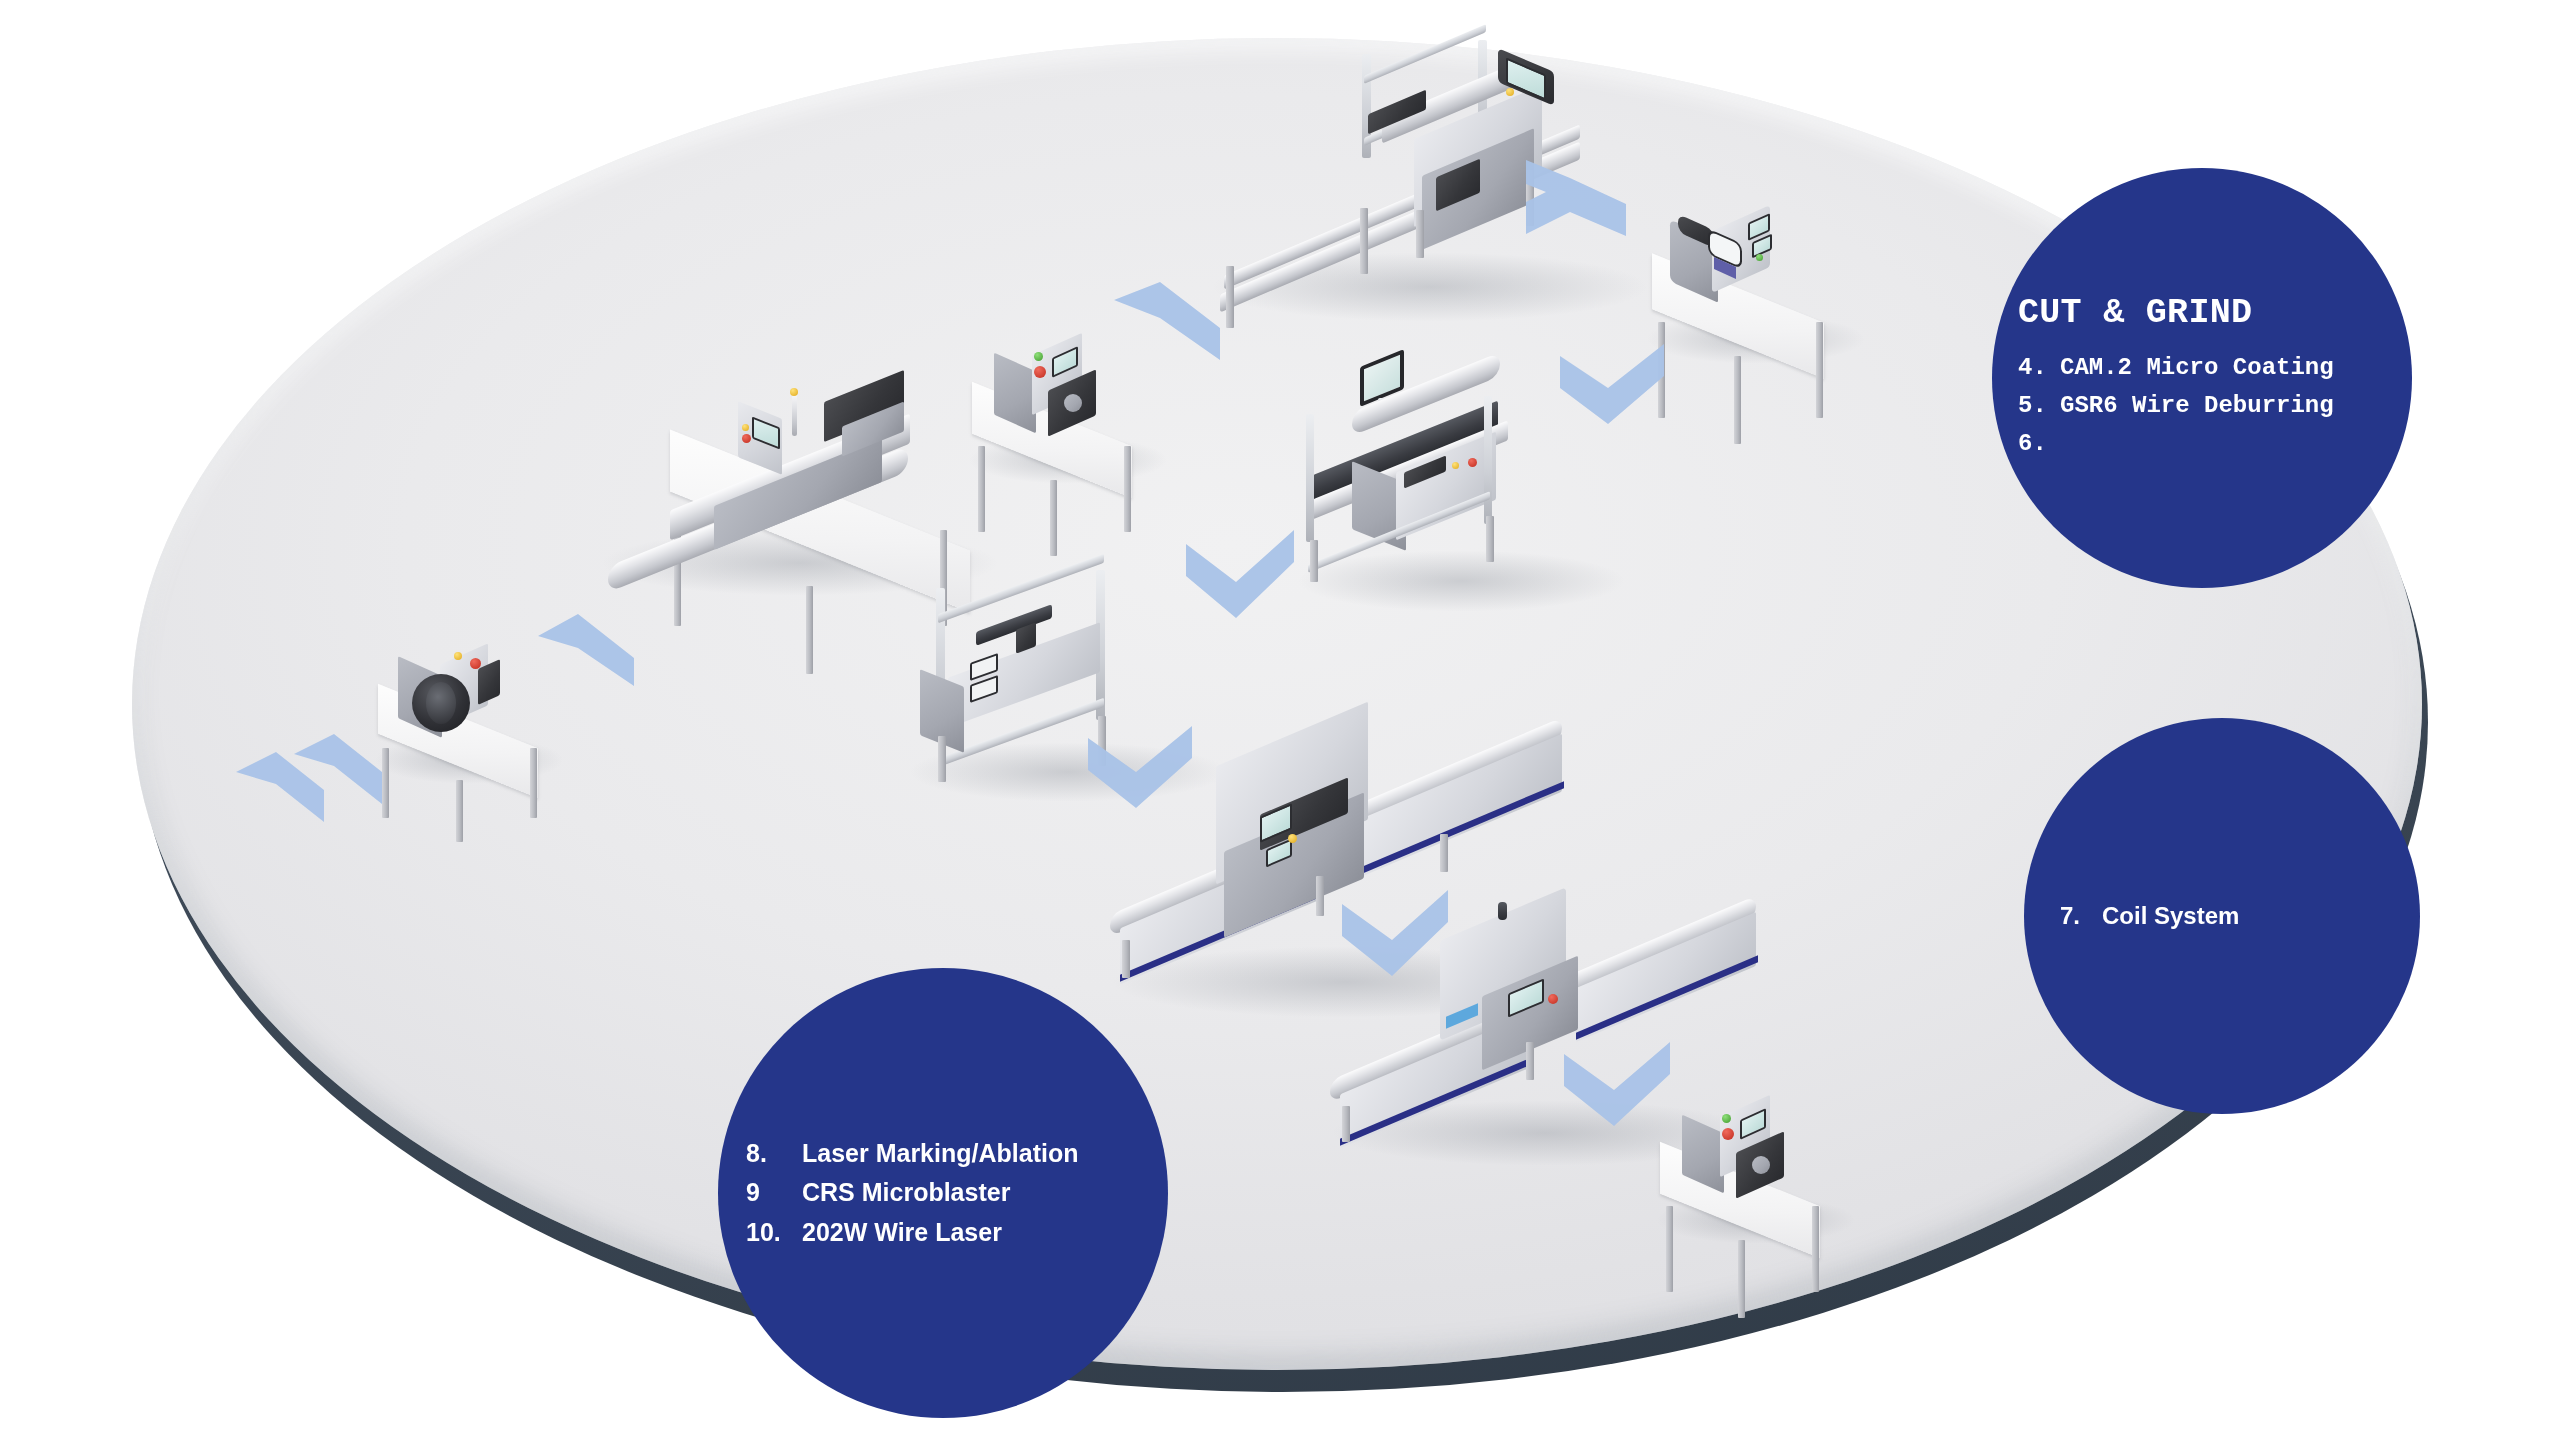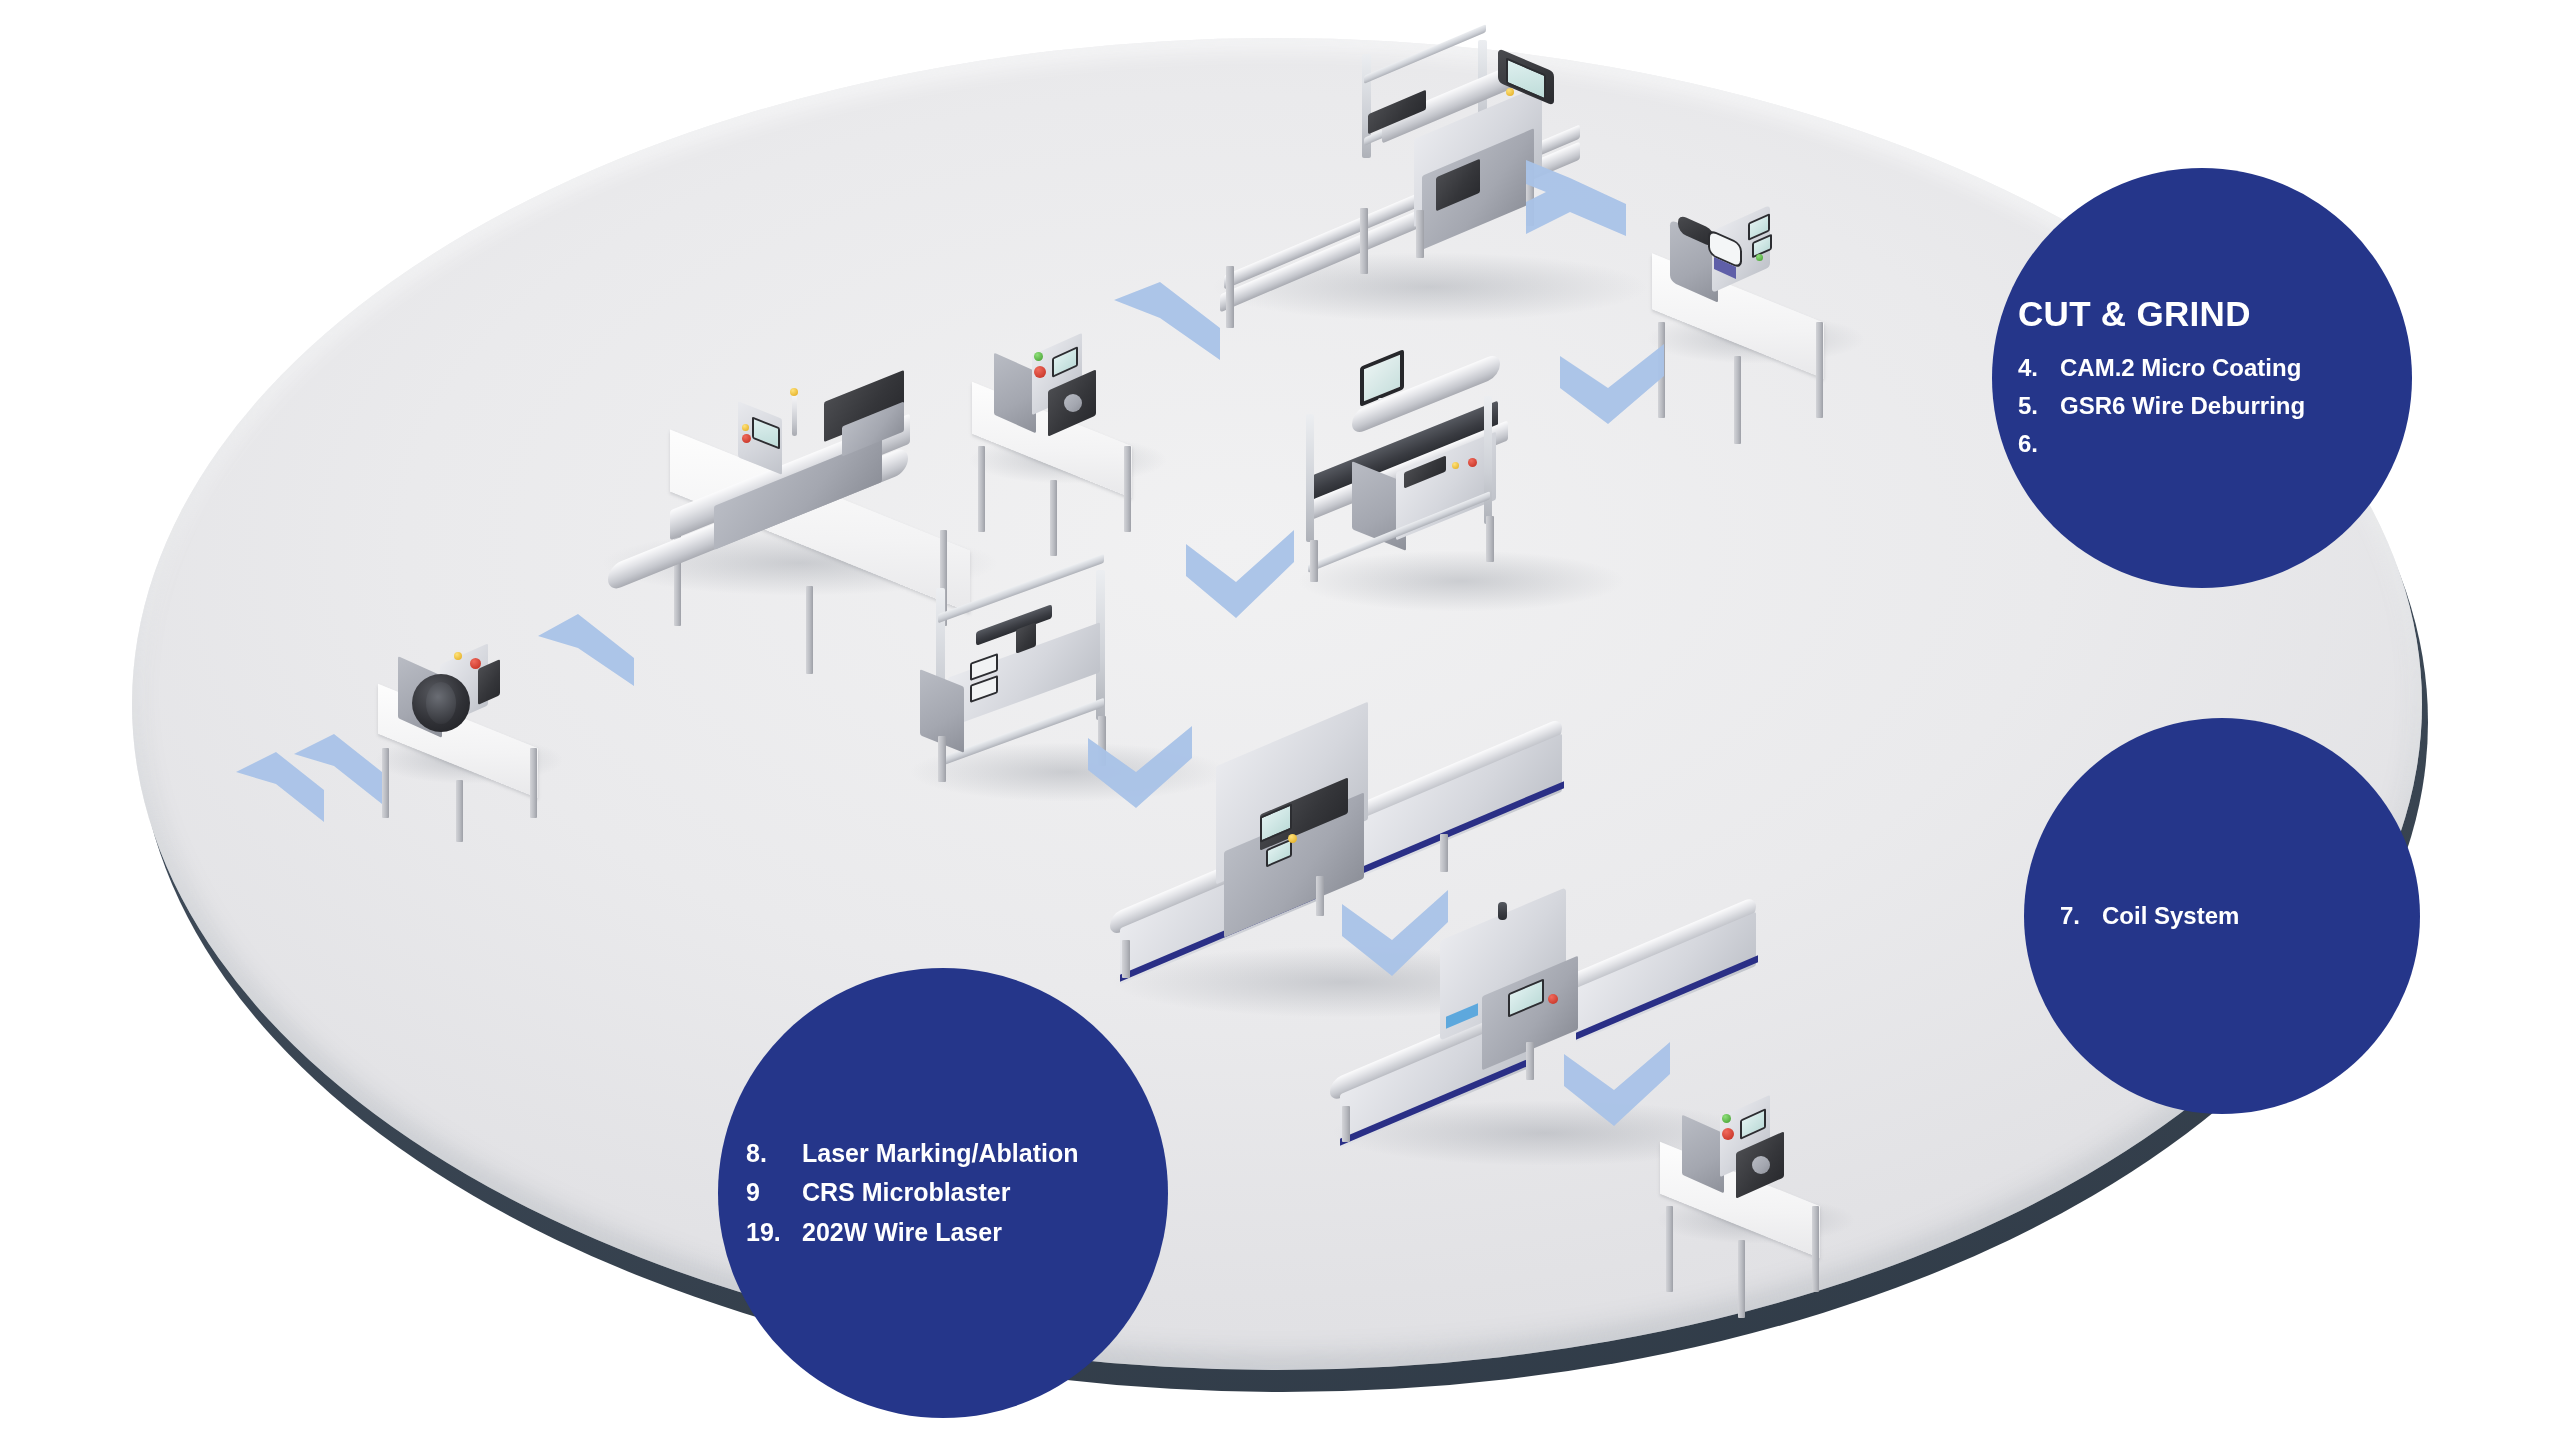--- a/index.html
+++ b/index.html
@@ -85,21 +85,21 @@
   .callout li .num {
     display: inline-block;
     min-width: 42px;
     flex: 0 0 auto;
   }
   .callout li .txt { flex: 1 1 auto; }
 
   #callout-straighten { left: 150px;  top: 48px;   width: 510px; height: 510px; }
   #callout-straighten .inner { padding-left: 60px; padding-right: 24px; }
 
-  #callout-cutgrind   { left: 1992px; top: 168px;  width: 420px; height: 420px; }
+  #callout-cutgrind   { left: 1992px; top: 168px;  width: 420px; height: 420px; font-family: Liberation Mono, monospace; }
   #callout-cutgrind .inner { padding-left: 26px; padding-right: 18px; }
 
   #callout-spring     { left: 2024px; top: 718px;  width: 396px; height: 396px; }
   #callout-spring .inner { padding-left: 36px; padding-right: 18px; }
 
   #callout-ground     { left: 718px;  top: 968px;  width: 450px; height: 450px; }
   #callout-ground .inner { padding-left: 28px; padding-right: 18px; }
 
   #callout-spring h2 { margin-bottom: 22px; }
   #callout-ground h2 { margin-bottom: 26px; }
@@ -460,20 +460,20 @@
       <ol>
         <li>
           <span class="num">8.</span>
           <span class="txt">Laser Marking/Ablation</span>
         </li>
         <li>
           <span class="num">9</span>
           <span class="txt">CRS  Microblaster</span>
         </li>
         <li>
-          <span class="num">19.</span>
+          <span class="num">10.</span>
           <span class="txt">202W Wire Laser</span>
         </li>
       </ol>
     </div>
   </div>
 
 </div>
 
 </body></html>

